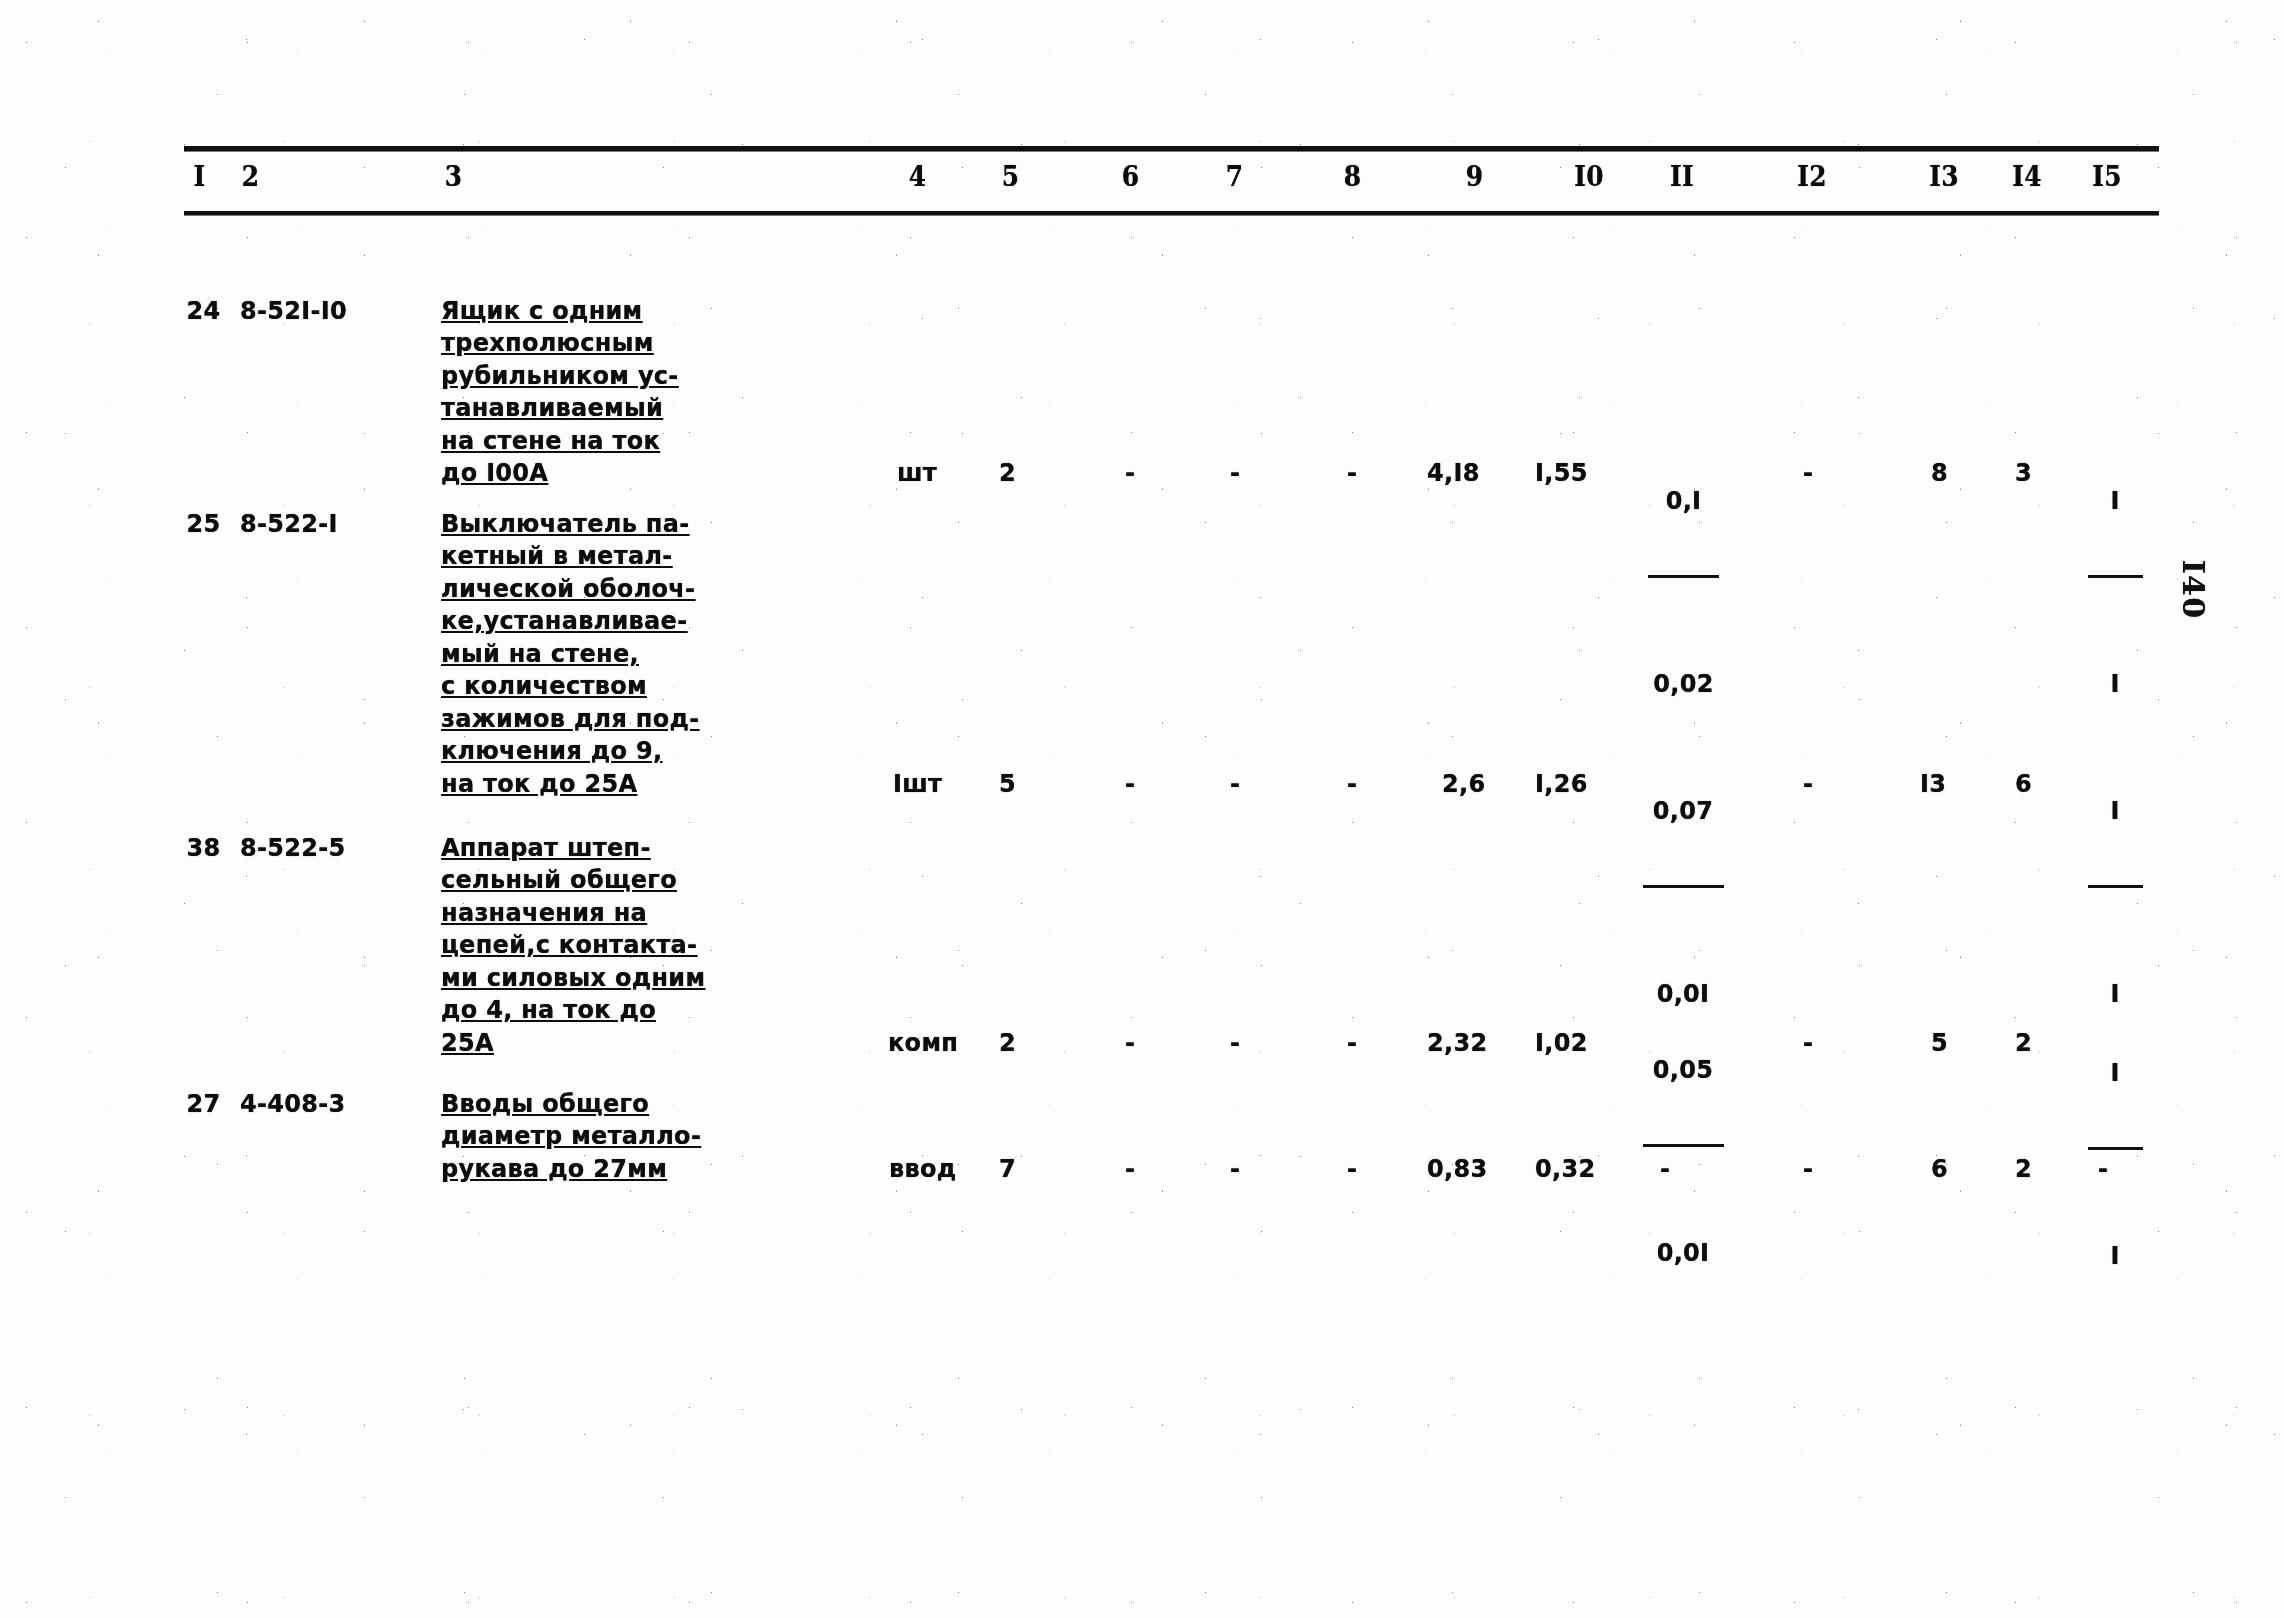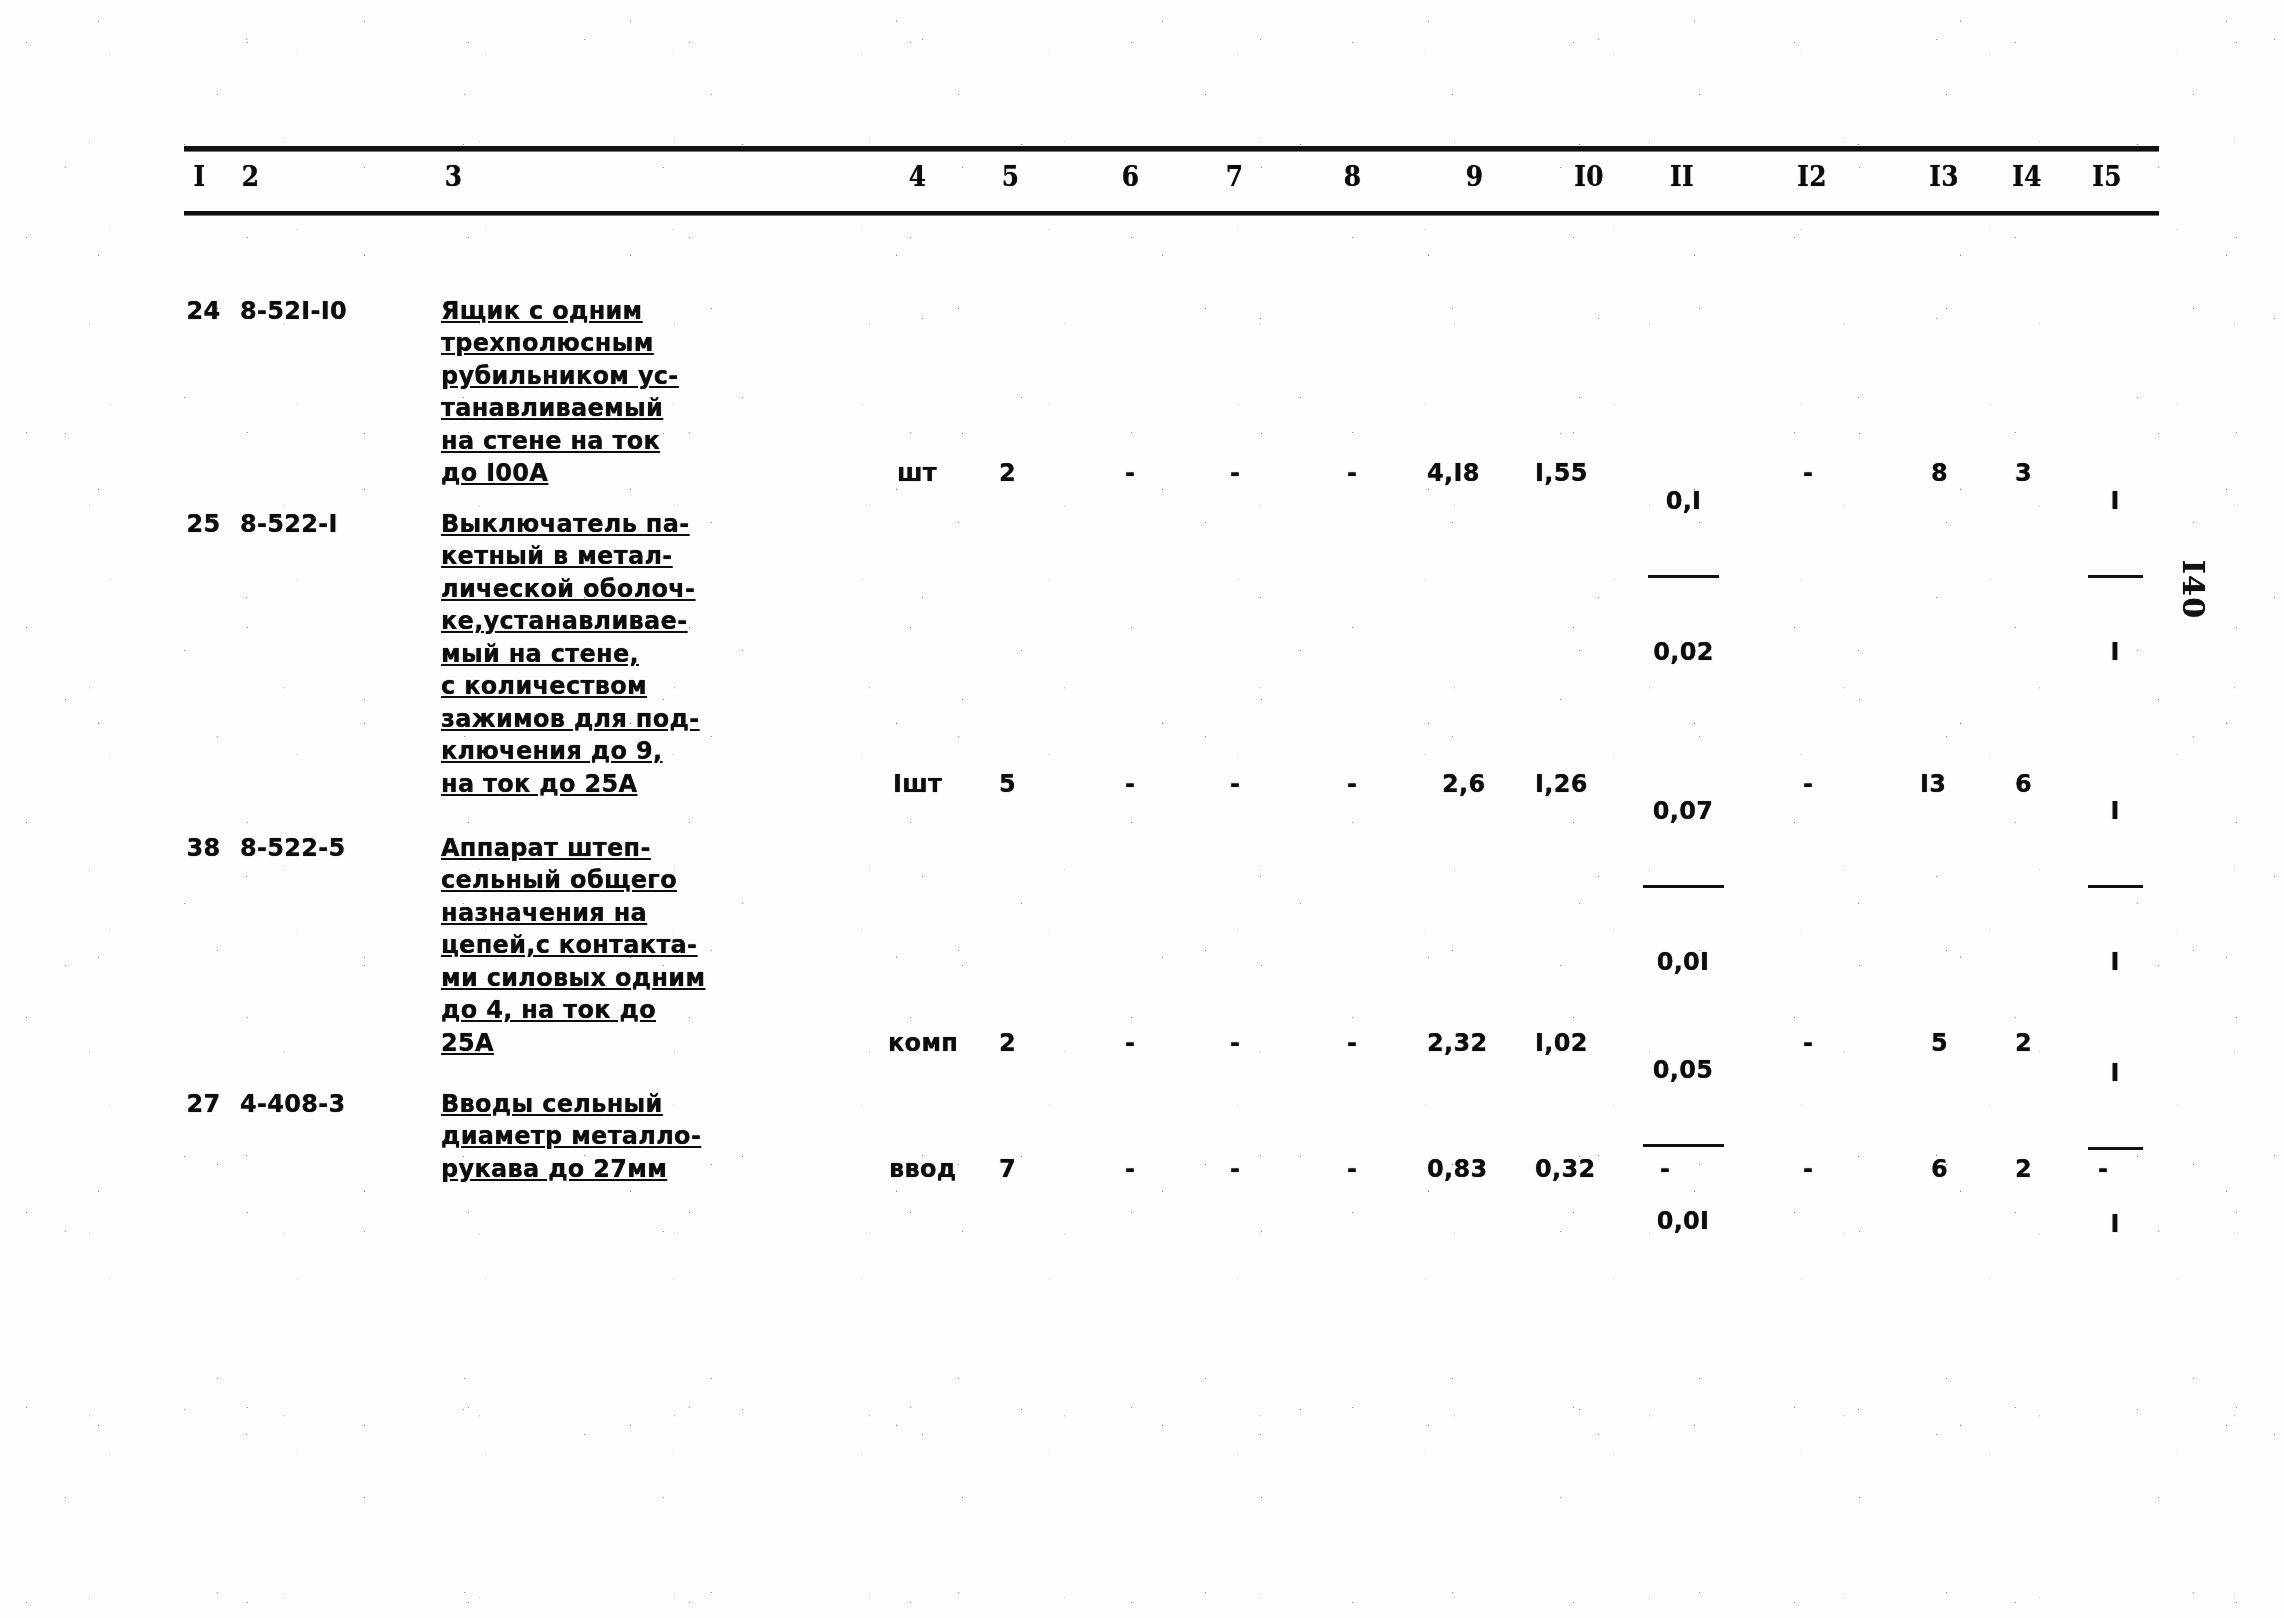--- a/index.html
+++ b/index.html
@@ -111,21 +111,21 @@
     text-align: center;
     line-height: 29px;
   }
   .frac .num { display: block; }
   .frac .bar {
     display: block;
     height: 3.2px;
     background: #111;
     margin: 1.3px auto 1.9px auto;
   }
-  .frac .den { display: block; }
+  .frac .den { display: block; margin-top: 32px; }
 
   
   #folio {
     position: absolute;
     right: 60px;
     top: 572px;
     font-family: "DejaVu Serif", serif;
     font-weight: 700;
     font-size: 30px;
     color: #111;
@@ -279,21 +279,21 @@
           <span class="num">I</span>
           <span class="bar" style="width:55px"></span>
           <span class="den">I</span>
         </span>
       </div>
 
       <div class="row" style="height:130px">
         <span class="tw c" style="left:2.6px;   top:60px">27</span>
         <span class="tw c" style="left:56px;  top:60px">4-408-3</span>
 
-        <span class="tw desc" style="left:257px; top:60px">Вводы сельный</span>
+        <span class="tw desc" style="left:257px; top:60px">Вводы общего</span>
         <span class="tw desc" style="left:257px; top:92px">диаметр металло-</span>
         <span class="tw desc" style="left:257px; top:125px">рукава до 27мм</span>
 
         <span class="tw c" style="left:705px; top:125px">ввод</span>
         <span class="tw c" style="left:815px; top:125px">7</span>
         <span class="tw c" style="left:941px; top:125px">-</span>
         <span class="tw c" style="left:1046px; top:125px">-</span>
         <span class="tw c" style="left:1163px; top:125px">-</span>
         <span class="tw c" style="left:1243px; top:125px">0,83</span>
         <span class="tw c" style="left:1351px; top:125px">0,32</span>

